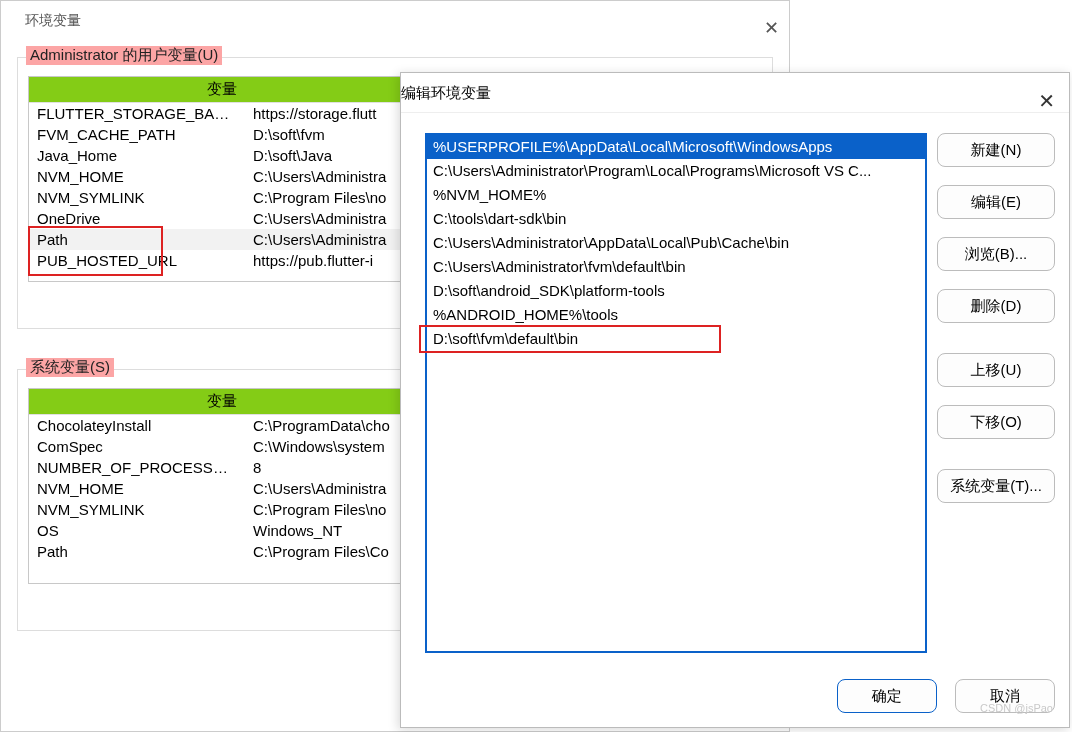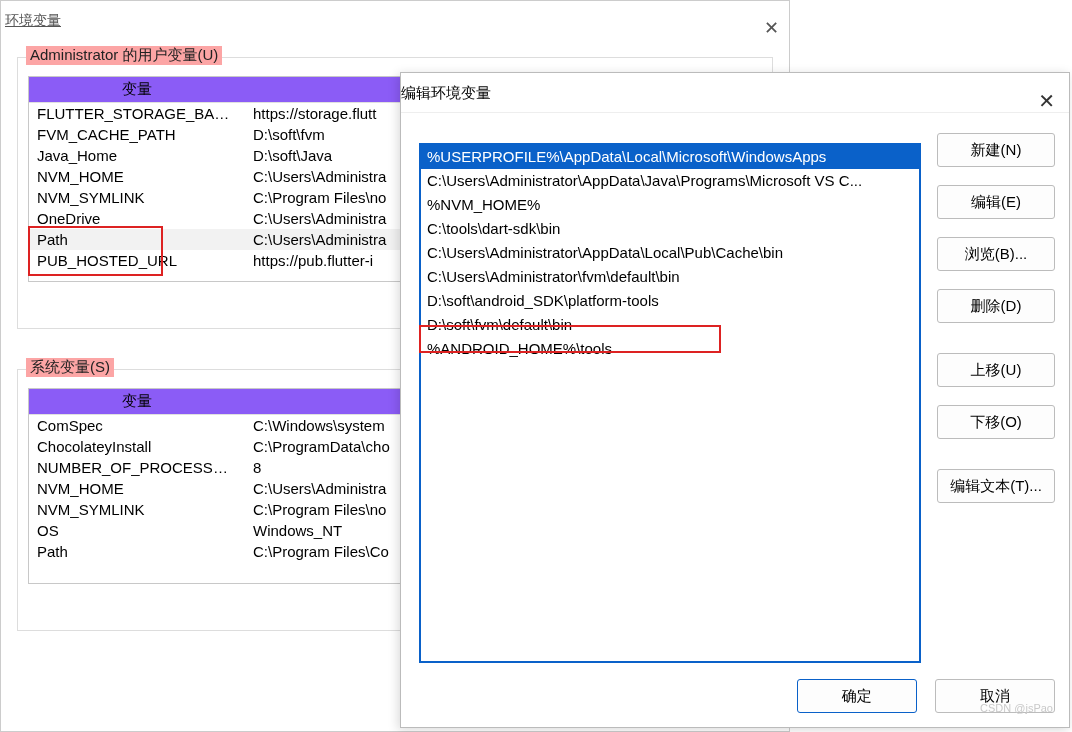--- a/index.html
+++ b/index.html
@@ -2,56 +2,56 @@
 <html><head>
 <meta charset="utf-8">
 <style>
   * { box-sizing: border-box; font-family: "Microsoft YaHei", "Segoe UI", sans-serif; }
   body { margin:0; background:#fff; width:1072px; height:732px; position:relative; font-size:15px; color:#000; overflow:hidden;}
   
   .dlg-back {
     position:absolute; left:0; top:0; width:790px; height:732px;
     border:1px solid #ccc; background:#fff;
   }
-  .dlg-back .titlebar { height:38px; line-height:38px; padding-left:4px; font-size:14px; color:#555; position:relative;text-decoration:underline;}
+  .dlg-back .titlebar { height:38px; line-height:38px; padding-left:24px; font-size:14px; color:#555; position:relative;}
   .dlg-back .titlebar .x { position:absolute; right:10px; top:8px; font-size:18px; color:#555;}
   .group {
     border:1px solid #ddd; margin:18px 16px 0 16px; position:relative; padding:18px 10px 10px 10px;
   }
   .group-label { position:absolute; top:-12px; left:8px; background:#fca5a5; padding:0 4px; font-size:15px; color:#222;}
   .tbl { width:100%; border:1px solid #c8c8c8; border-collapse:collapse; table-layout:fixed; }
-  .tbl th { text-align:center; font-weight:400; padding:3px 8px; border-bottom:1px solid #e0e0e0; background:#8b5cf6; font-size:15px;}
+  .tbl th { text-align:right; font-weight:400; padding:3px 8px; border-bottom:1px solid #e0e0e0; background:#84cc16; font-size:15px;}
   .tbl th:first-child { width:216px; border-right:0; }
   .tbl td { padding:2px 8px; font-size:15px; white-space:nowrap; overflow:hidden; text-overflow:ellipsis;}
   .tbl tr.sel td { background:#f2f2f2; }
   .tbl-wrap { height:206px; overflow:hidden; border:1px solid #c8c8c8; }
   .tbl-wrap .tbl { border:0; }
   .hl-red { position:absolute; border:2px solid #d22; pointer-events:none; }
   
   .dlg-front {
     position:absolute; left:400px; top:72px; width:670px; height:656px;
     background:#fff; border:1px solid #bbb; box-shadow:-2px 2px 10px rgba(0,0,0,.15);
   }
   .dlg-front .titlebar { height:40px; line-height:40px; font-size:15px; border-bottom:1px solid #eee; position:relative;}
   .dlg-front .titlebar .x { position:absolute; right:14px; top:8px; font-size:20px; color:#333;}
   .listbox {
-    position:absolute; left:18px; top:60px; width:502px; height:520px;
-    border:2px solid #0a61c9; background:#fff; overflow:hidden;margin-top:10px;
+    position:absolute; left:24px; top:60px; width:502px; height:520px;
+    border:2px solid #0a61c9; background:#fff; overflow:hidden;
   }
   .listbox .item { height:24px; line-height:24px; padding:0 6px; font-size:15px; white-space:nowrap; overflow:hidden; text-overflow:ellipsis;}
   .listbox .item.sel { background:#0a61c9; color:#fff; }
   .side-btns { position:absolute; right:14px; top:60px; width:118px; }
   .btn {
     display:block; width:100%; height:34px; margin-bottom:18px;
-    border:1px solid #bcbcbc; background:#fdfdfd; border-radius:3px;
+    border:1px solid #bcbcbc; background:#fdfdfd; border-radius:8px;
     font-size:15px; color:#000; cursor:pointer;
   }
   .btn.gap { margin-top:30px; }
   .ok-cancel { position:absolute; right:14px; bottom:14px; }
-  .ok-cancel .btn { display:inline-block; width:120px; margin-left:14px; margin-bottom:0;}
+  .ok-cancel .btn { display:inline-block; width:100px; margin-left:14px; margin-bottom:0;}
   .ok-cancel .btn.primary { border-color:#0a61c9; }
   .watermark { position:absolute; right:16px; bottom:13px; font-size:11px; color:#c9c9c9;}
 </style>
 </head>
 <body>
 
 <div class="dlg-back">
   <div class="titlebar">
     <span>环境变量</span>
     <span class="x">✕</span>
@@ -112,26 +112,26 @@
     <div class="tbl-wrap" style="height:196px">
       <table class="tbl">
         <thead>
             <tr>
           <th>变量</th>
           <th>值</th>
         </tr>
           </thead>
         <tbody id="sysVarsBody">
             <tr>
+              <td>ChocolateyInstall</td>
+              <td>C:\ProgramData\cho</td>
+            </tr>
+            <tr>
               <td>ComSpec</td>
               <td>C:\Windows\system</td>
-            </tr>
-            <tr>
-              <td>ChocolateyInstall</td>
-              <td>C:\ProgramData\cho</td>
             </tr>
             <tr>
               <td>NUMBER_OF_PROCESSORS</td>
               <td>8</td>
             </tr>
             <tr>
               <td>NVM_HOME</td>
               <td>C:\Users\Administra</td>
             </tr>
             <tr>
@@ -152,39 +152,39 @@
   </div>
 </div>
 
 <div class="dlg-front">
   <div class="titlebar">
     <span>编辑环境变量</span>
     <span class="x">✕</span>
   </div>
   <div class="listbox" id="pathList">
       <div class="item sel">%USERPROFILE%\AppData\Local\Microsoft\WindowsApps</div>
-      <div class="item">C:\Users\Administrator\AppData\Java\Programs\Microsoft VS C...</div>
+      <div class="item">C:\Users\Administrator\Program\Local\Programs\Microsoft VS C...</div>
       <div class="item">%NVM_HOME%</div>
       <div class="item">C:\tools\dart-sdk\bin</div>
       <div class="item">C:\Users\Administrator\AppData\Local\Pub\Cache\bin</div>
       <div class="item">C:\Users\Administrator\fvm\default\bin</div>
       <div class="item">D:\soft\android_SDK\platform-tools</div>
+      <div class="item">%ANDROID_HOME%\tools</div>
       <div class="item">D:\soft\fvm\default\bin</div>
-      <div class="item">%ANDROID_HOME%\tools</div>
     </div>
   <div class="hl-red" style="left:18px; top:252px; width:302px; height:28px;"></div>
 
   <div class="side-btns">
     <button class="btn">新建(N)</button>
     <button class="btn">编辑(E)</button>
     <button class="btn">浏览(B)...</button>
     <button class="btn">删除(D)</button>
     <button class="btn gap">上移(U)</button>
     <button class="btn">下移(O)</button>
-    <button class="btn gap">编辑文本(T)...</button>
+    <button class="btn gap">系统变量(T)...</button>
   </div>
 
   <div class="ok-cancel">
     <button class="btn primary">确定</button>
     <button class="btn">取消</button>
   </div>
   <div class="watermark">CSDN @jsPao</div>
 </div>
 
 </body></html>

